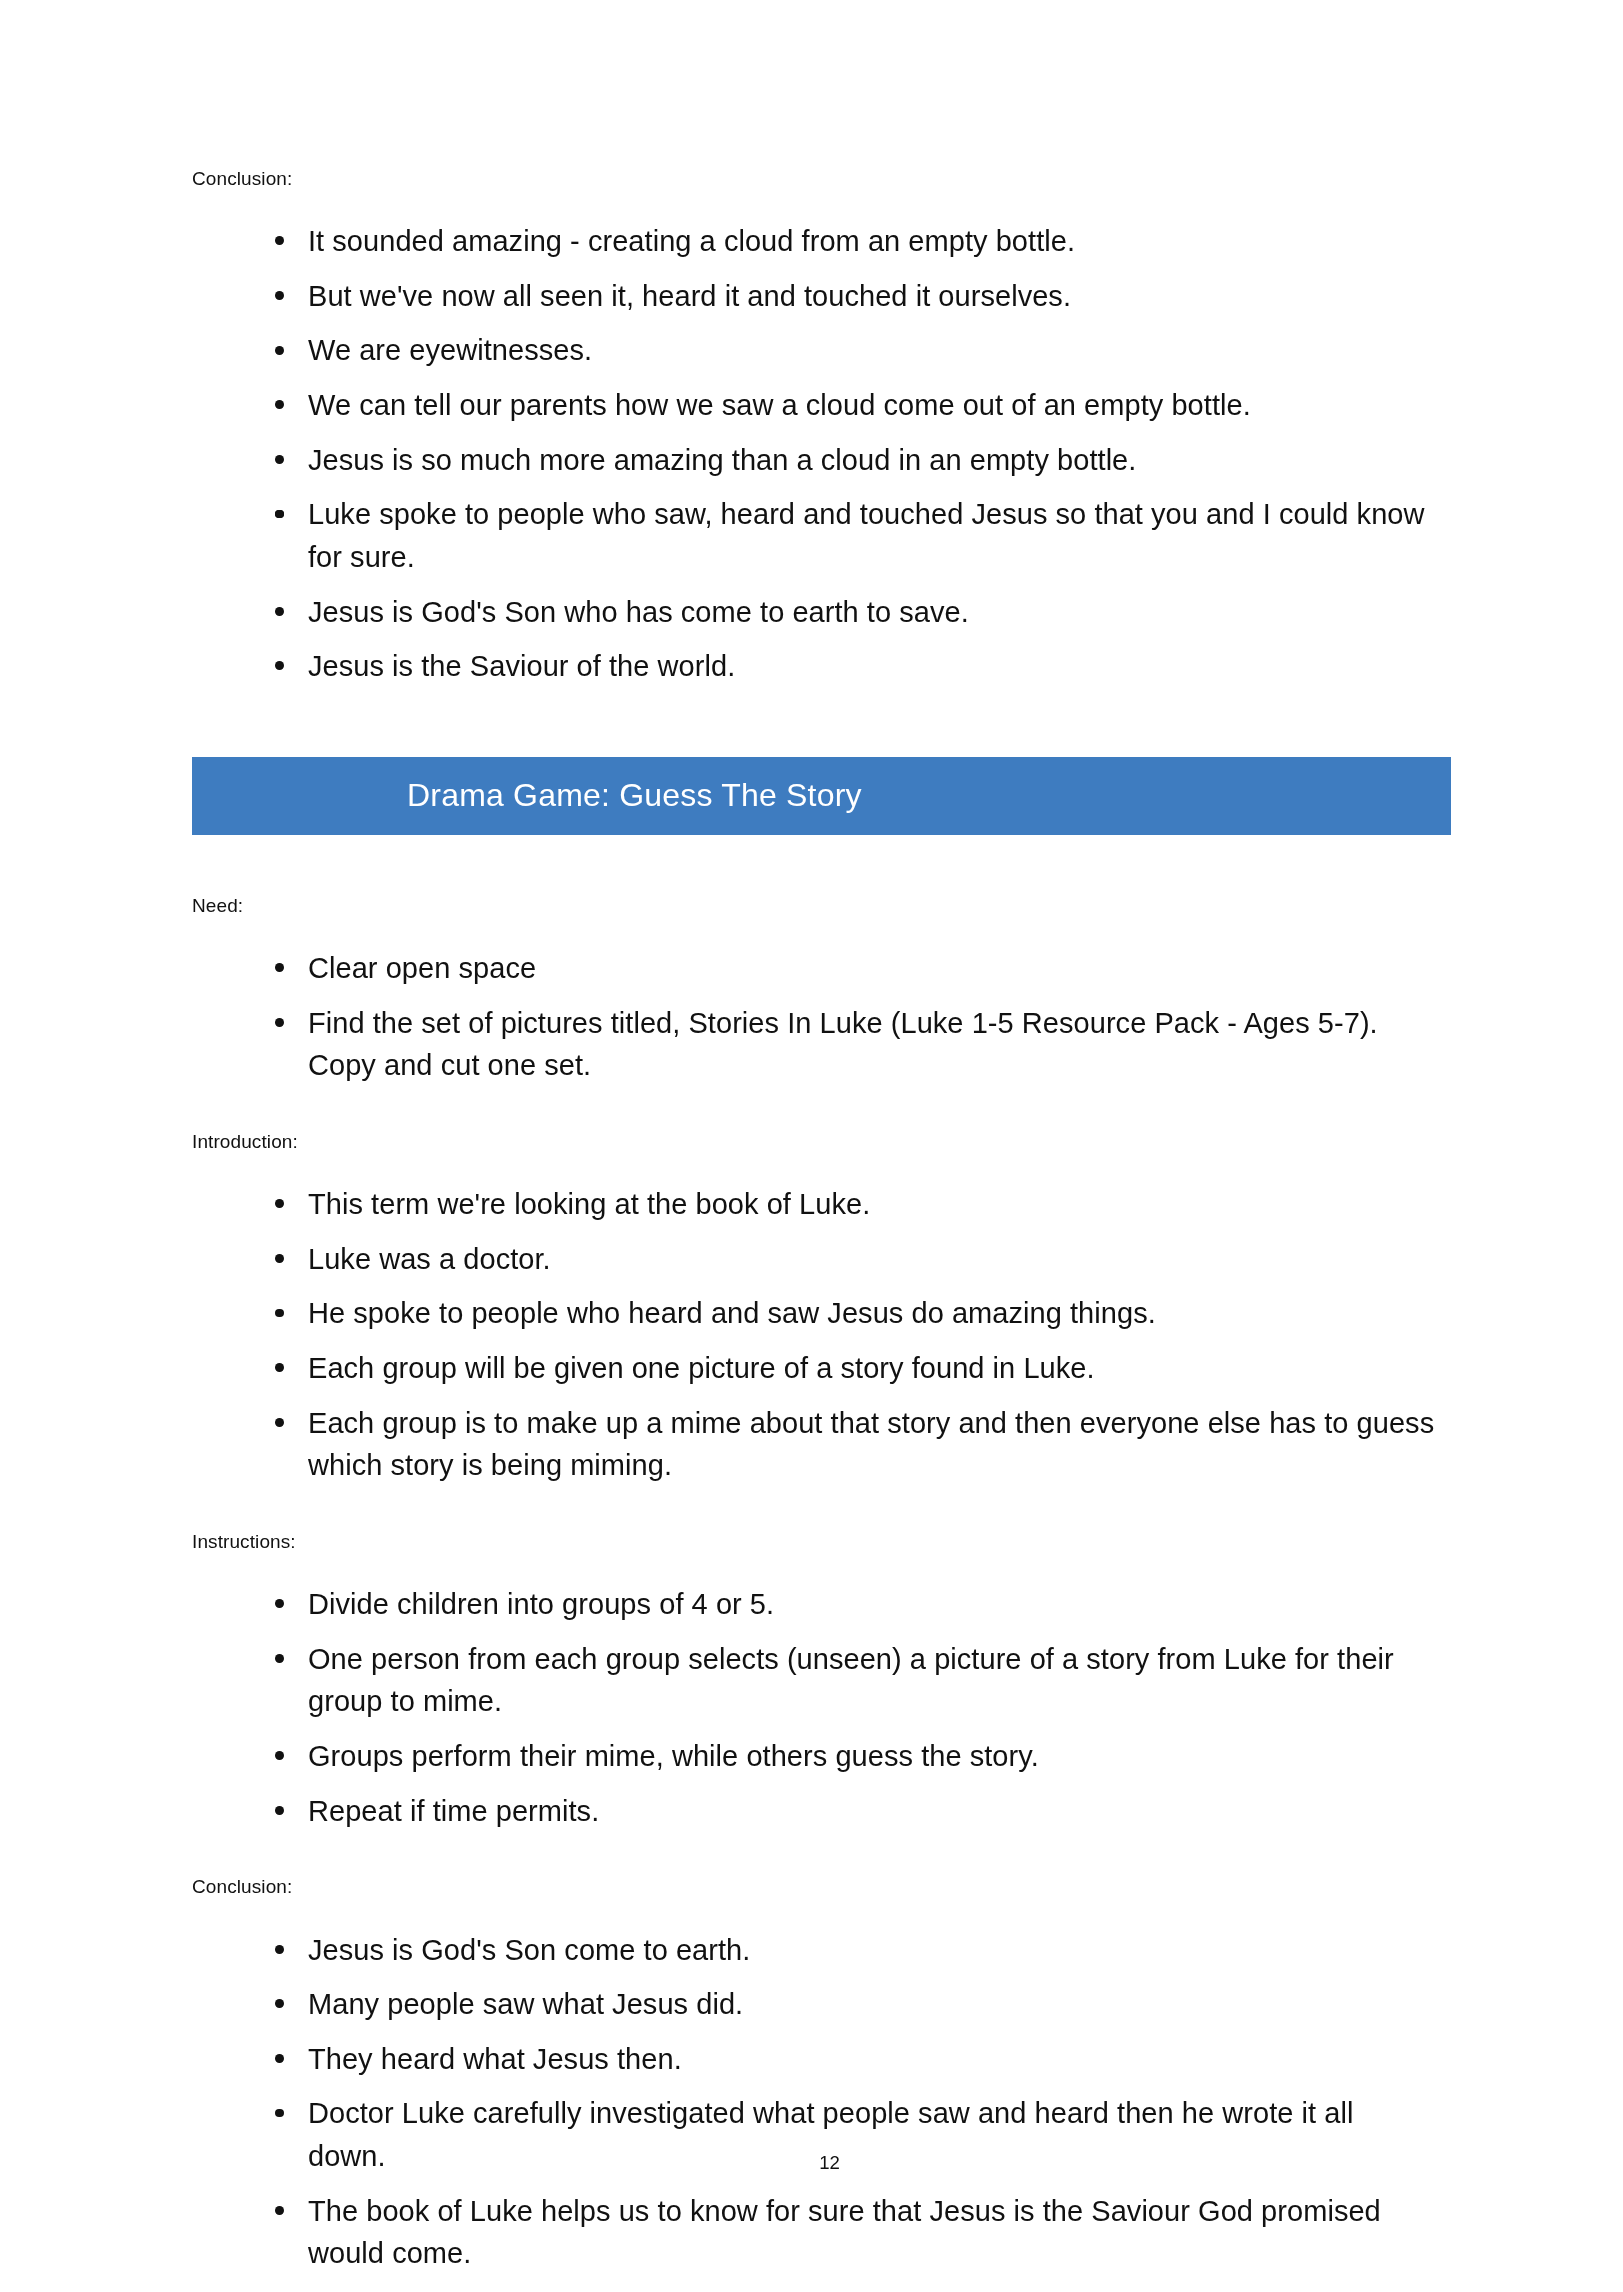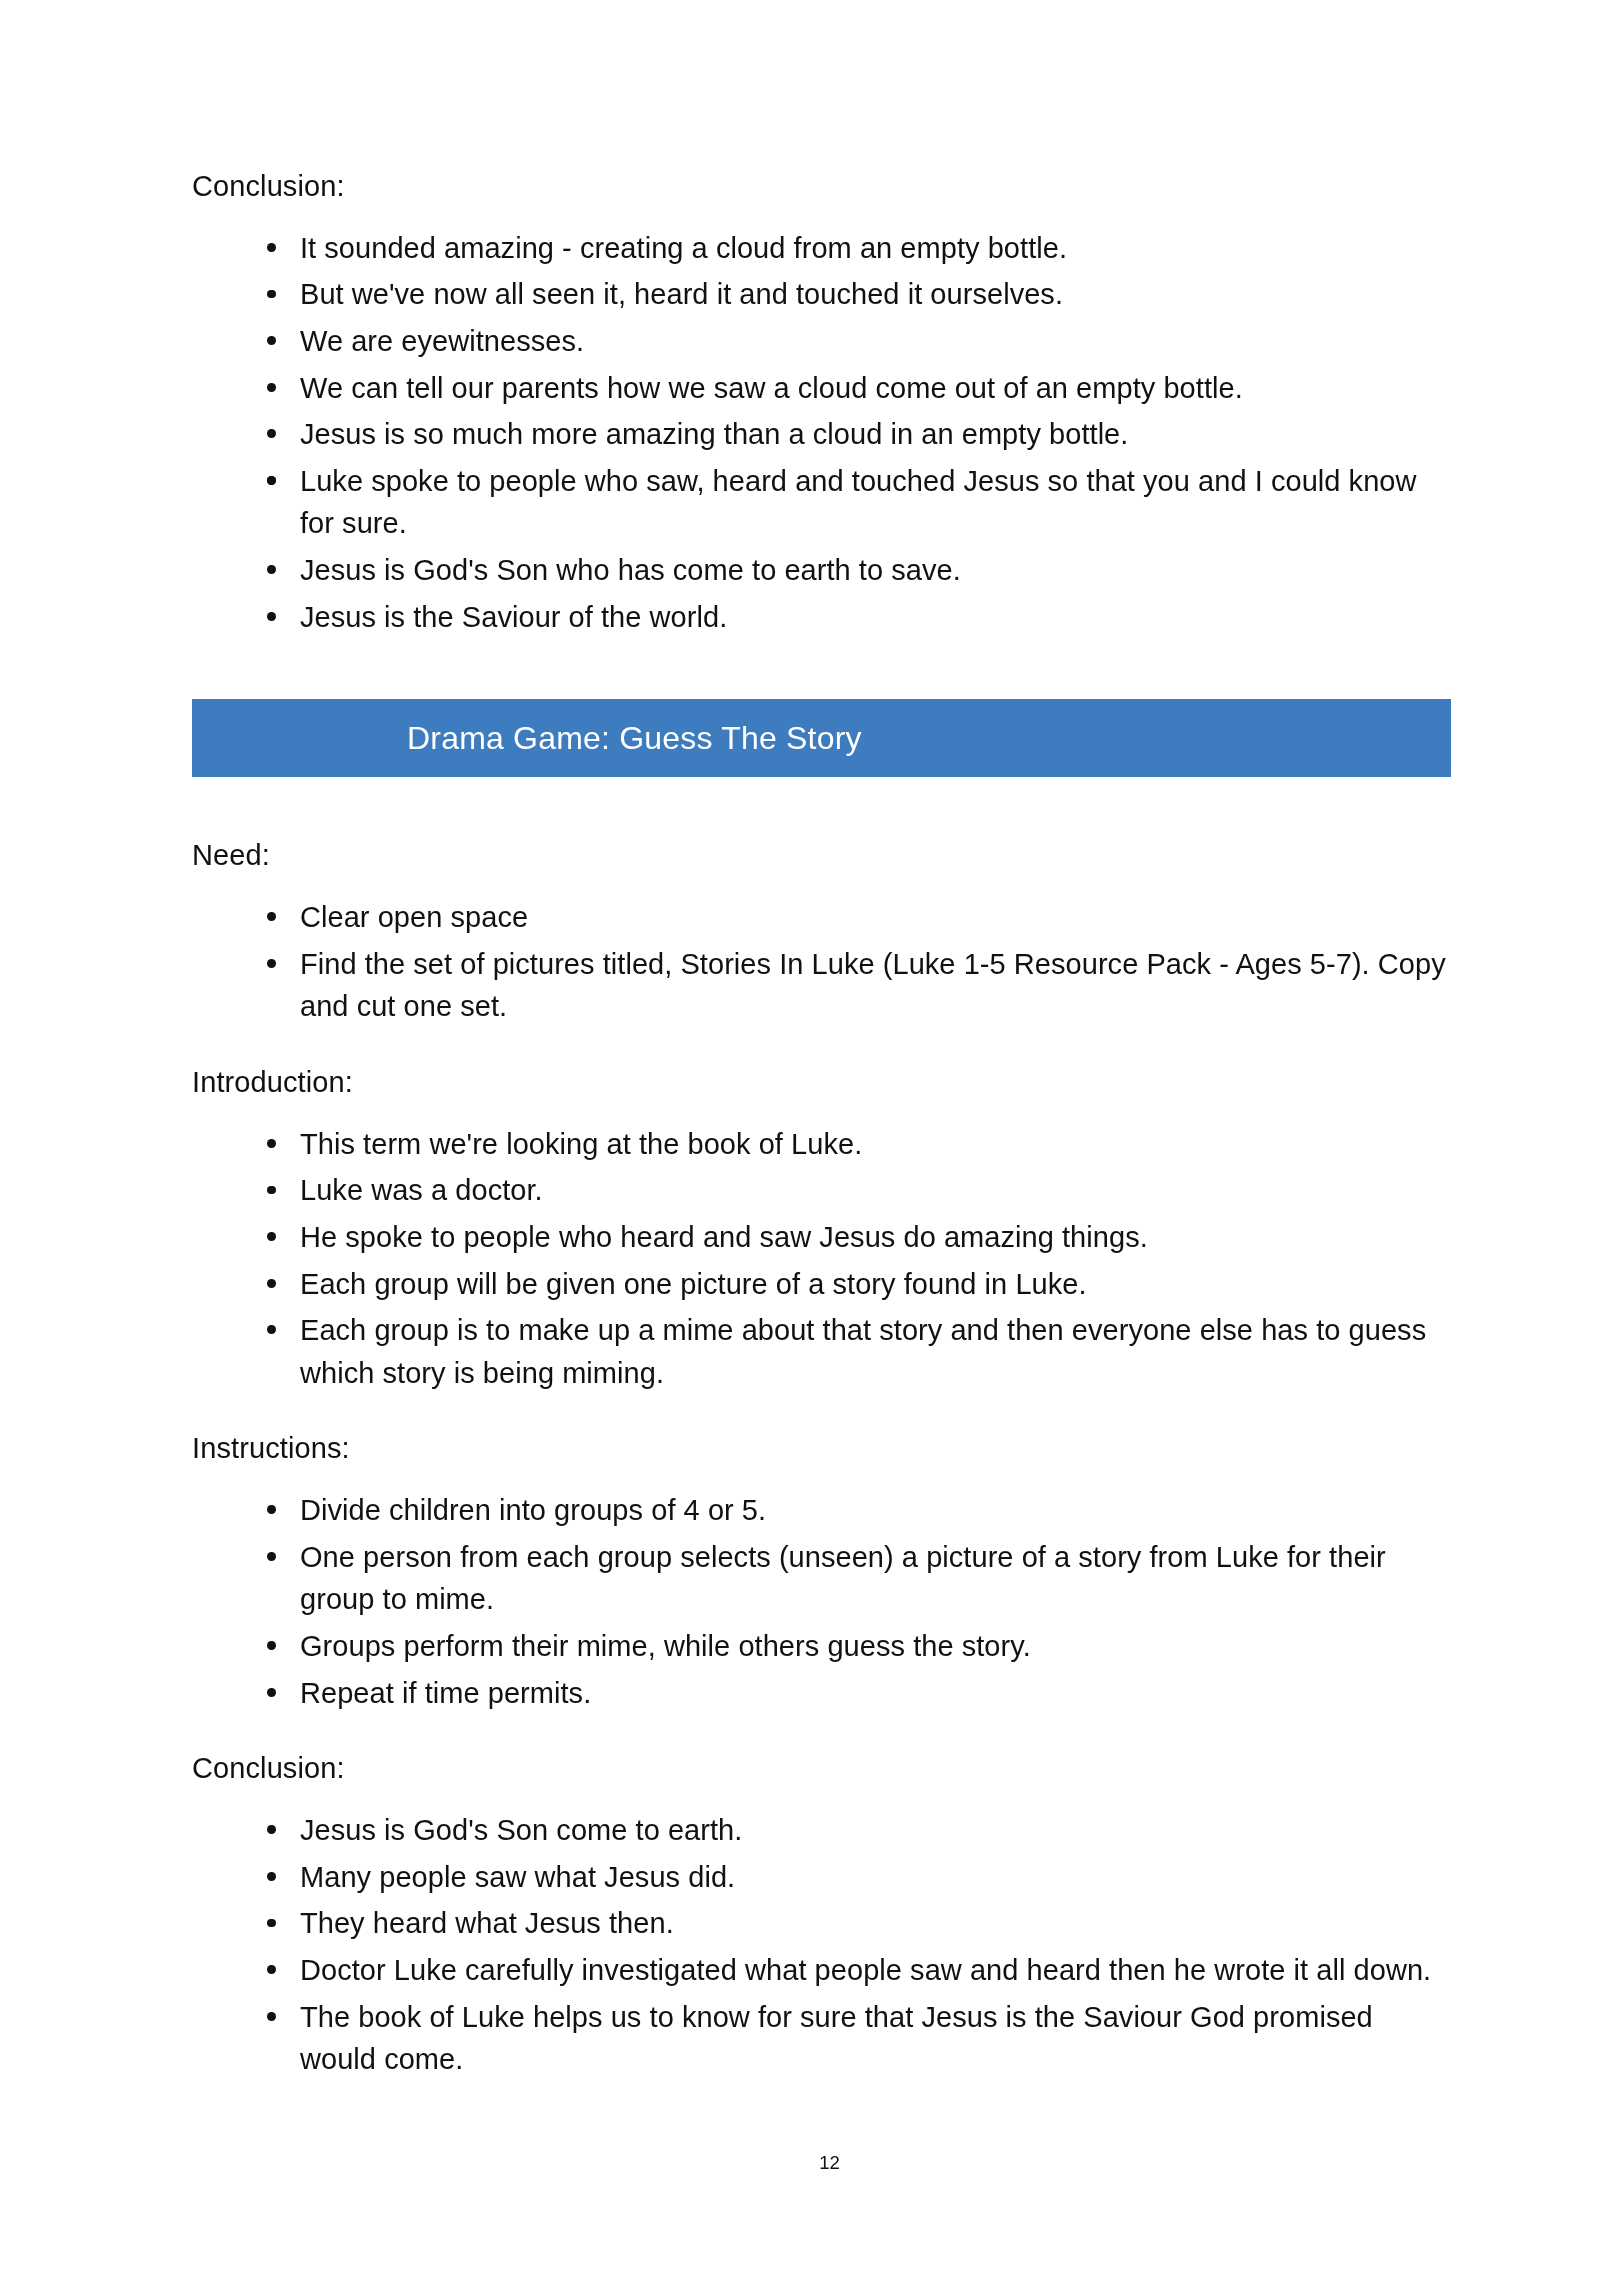--- a/index.html
+++ b/index.html
@@ -21,40 +21,40 @@
     box-sizing: border-box;
     overflow: hidden;
   }
   .content {
     position: absolute;
     left: 192px;
     top: 0;
     width: 1259px;
   }
   .label {
-    font-size: 29px;
+    font-size: 19px;
     line-height: 1.45;
     color: #111111;
     letter-spacing: 0.1px;
     margin: 0;
     padding-left: 0;
   }
   .spacer-top { height: 165px; }
   ul.bullets {
     list-style: none;
     margin: 0;
     padding: 0;
   }
   ul.bullets li {
     position: relative;
     font-size: 29px;
     line-height: 1.47;
     color: #111111;
     padding-left: 104px;
-    margin: 4px;
+    margin: 12px;
     letter-spacing: 0.05px;
   }
   ul.bullets li .dot {
     position: absolute;
     left: 71px;
     top: 0.56em;
     width: 8.8px;
     height: 8.8px;
     border-radius: 50%;
     background: #111111;

